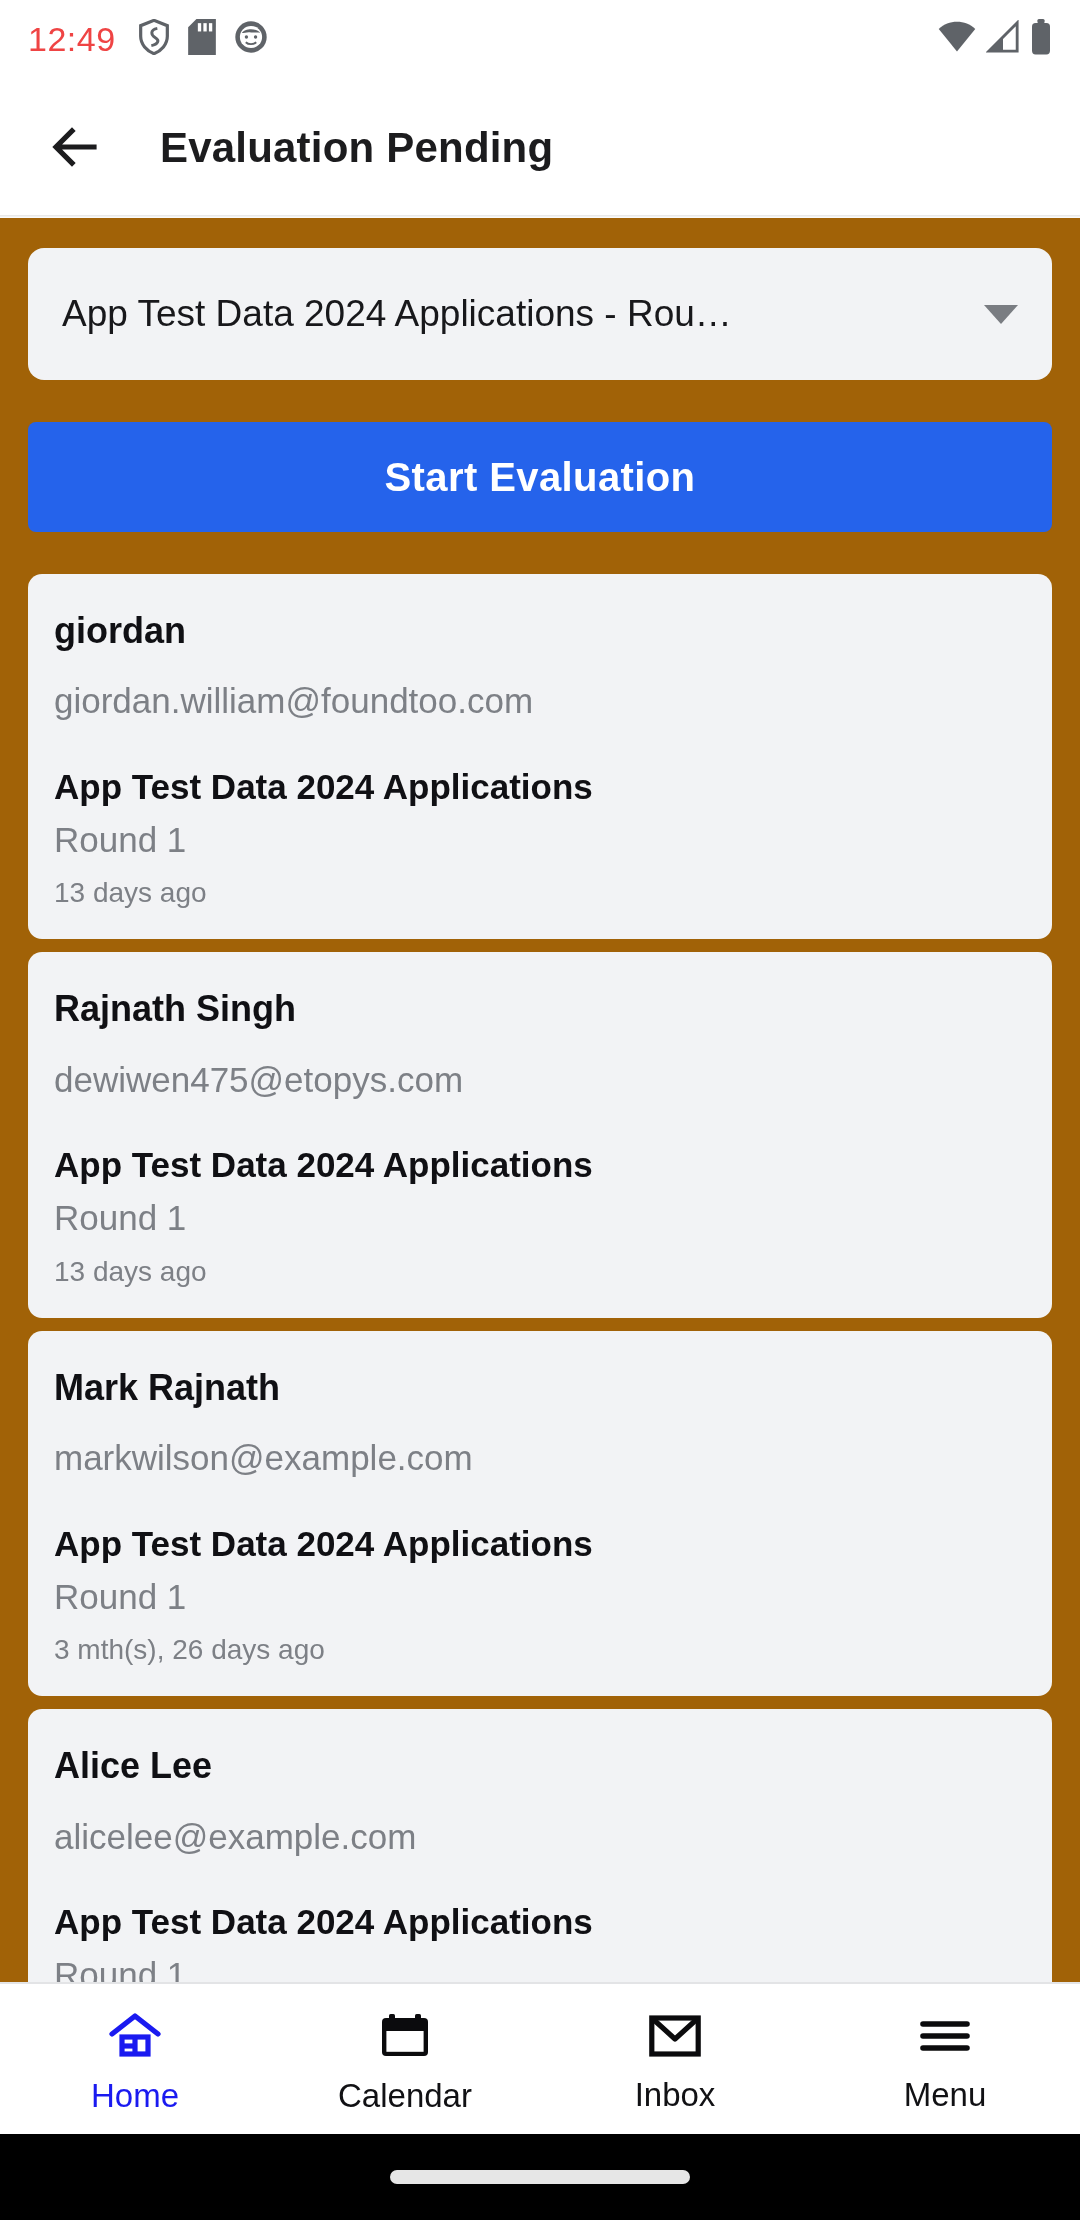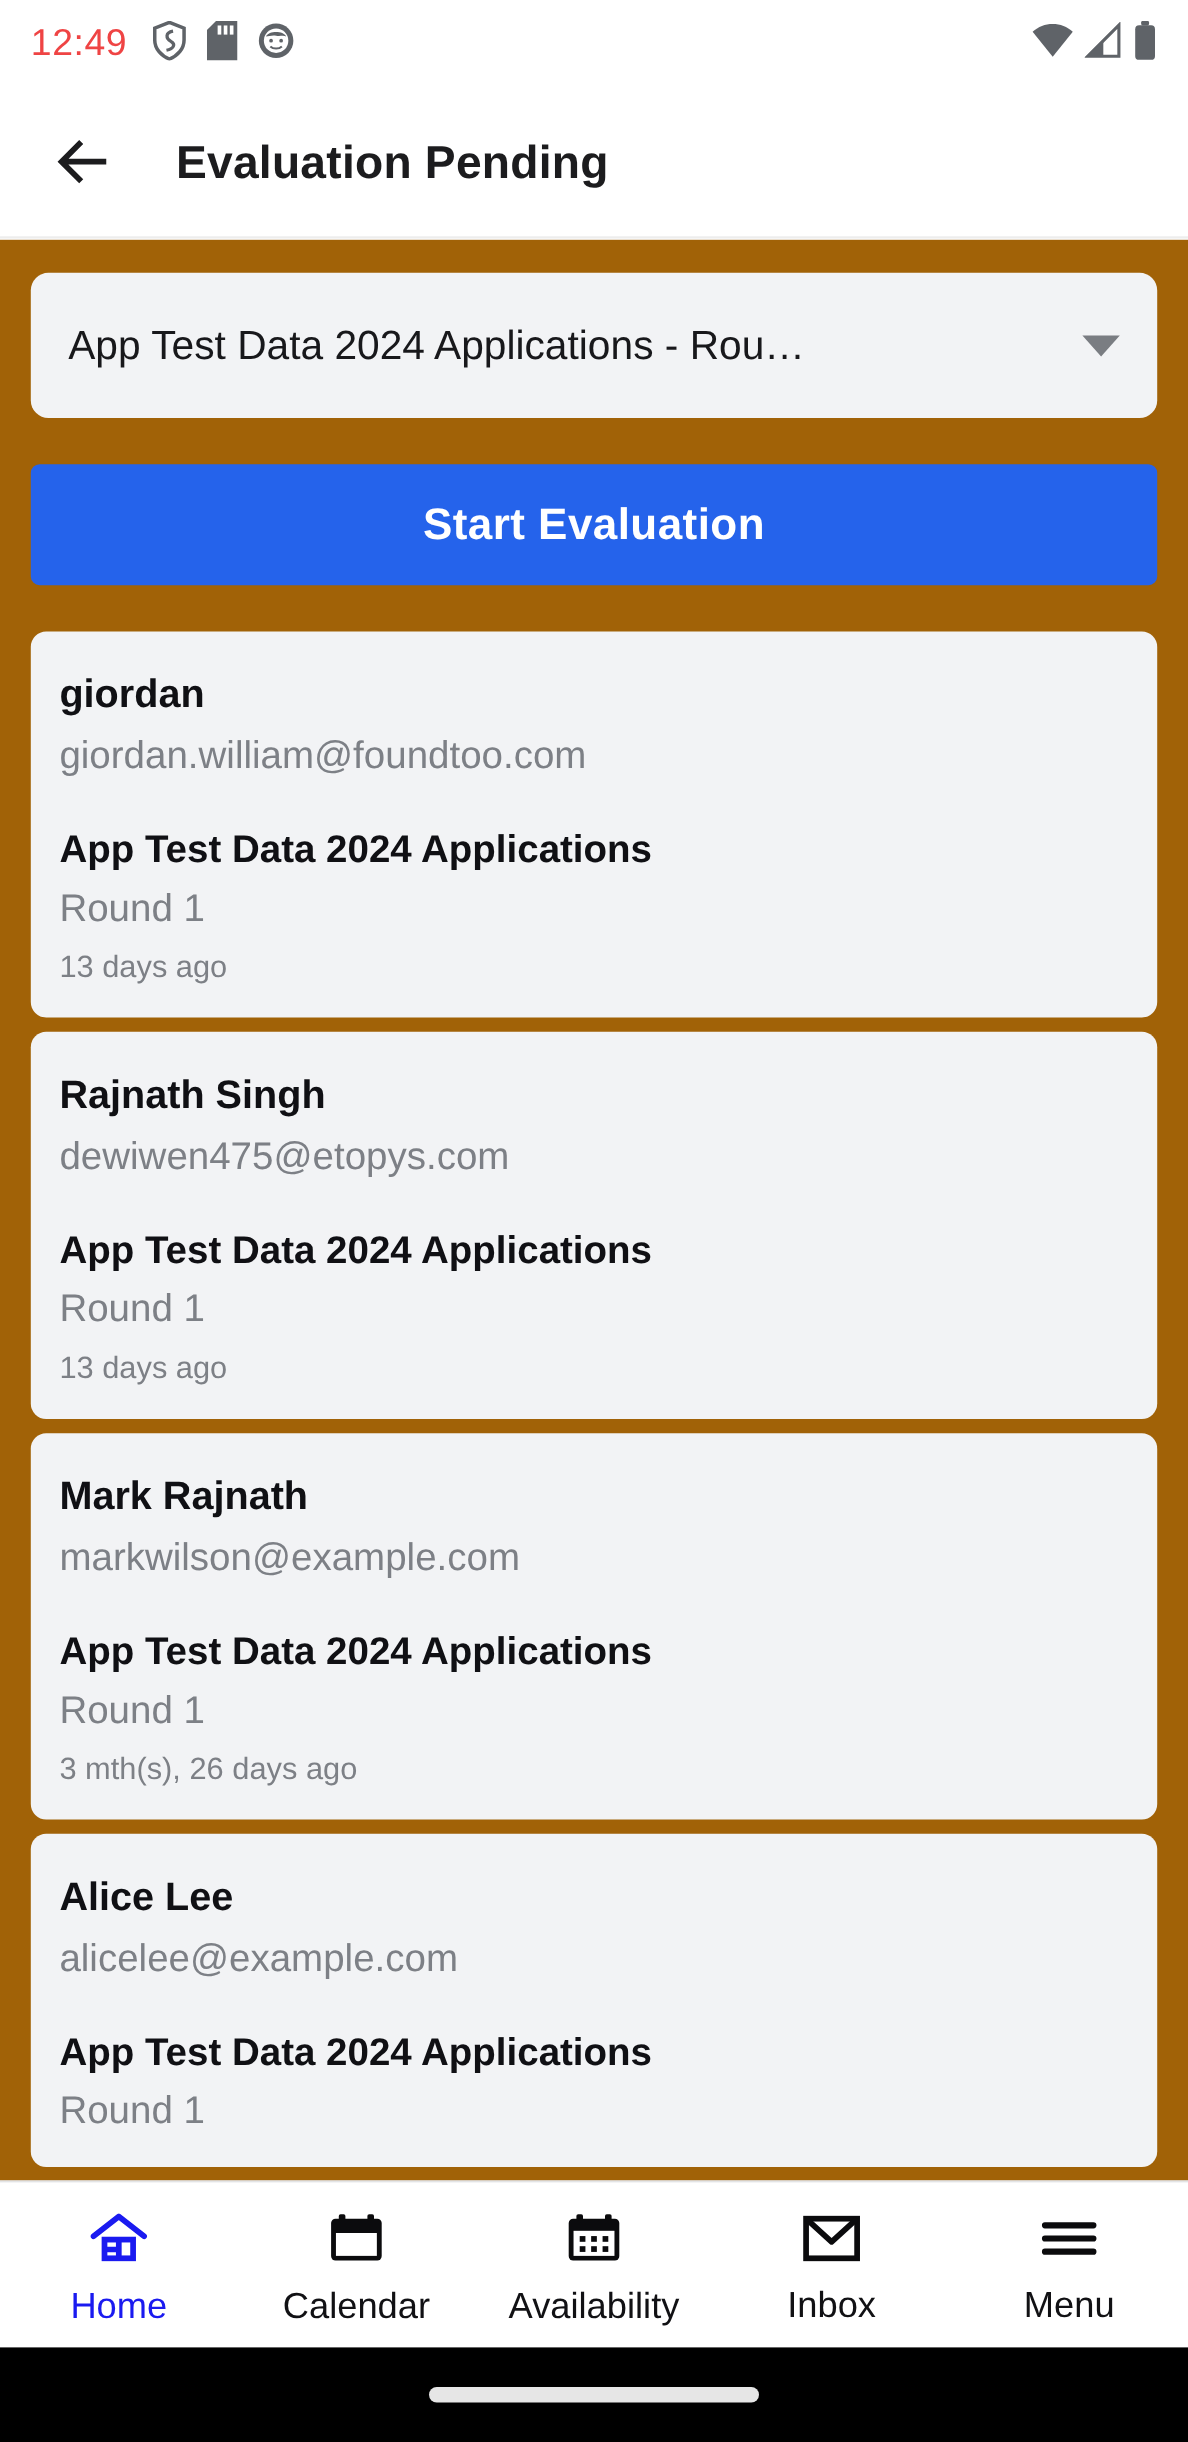--- a/index.html
+++ b/index.html
@@ -119,21 +119,21 @@
   }
   .card-name {
     font-size:36px;
     font-weight:700;
     color:#101014;
     line-height:1.18;
   }
   .card-email {
     font-size:35px;
     color:#7d8086;
-    margin-top:14px;
+    margin-top:28px;
     line-height:1.18;
   }
   .card-program {
     font-size:35px;
     font-weight:700;
     color:#101014;
     margin-top:44px;
     line-height:1.18;
   }
   .card-round {
@@ -315,37 +315,20 @@
         <svg width="50" height="46" viewBox="0 0 25 23">
             <rect x="4.5" y="0.5" width="3" height="4" rx="0.8" fill="#0b0b0d"></rect>
             <rect x="17.5" y="0.5" width="3" height="4" rx="0.8" fill="#0b0b0d"></rect>
             <rect x="1" y="2.5" width="23" height="19" rx="2" fill="#0b0b0d"></rect>
             <rect x="3.2" y="9" width="18.6" height="10.4" fill="#ffffff"></rect>
           </svg>
       </span>
       <span class="navlabel">Calendar</span>
     </div>
 
-    <div class="navitem">
-      <span>
-        <svg width="50" height="46" viewBox="0 0 25 23">
-            <rect x="4.5" y="0.5" width="3" height="4" rx="0.8" fill="#0b0b0d"></rect>
-            <rect x="17.5" y="0.5" width="3" height="4" rx="0.8" fill="#0b0b0d"></rect>
-            <rect x="1" y="2.5" width="23" height="19" rx="2" fill="#0b0b0d"></rect>
-            <rect x="3.2" y="8" width="18.6" height="11.4" fill="#ffffff"></rect>
-            <rect x="6" y="10.4" width="2.6" height="2.6" fill="#0b0b0d"></rect>
-            <rect x="11.2" y="10.4" width="2.6" height="2.6" fill="#0b0b0d"></rect>
-            <rect x="16.4" y="10.4" width="2.6" height="2.6" fill="#0b0b0d"></rect>
-            <rect x="6" y="15" width="2.6" height="2.6" fill="#0b0b0d"></rect>
-            <rect x="11.2" y="15" width="2.6" height="2.6" fill="#0b0b0d"></rect>
-            <rect x="16.4" y="15" width="2.6" height="2.6" fill="#0b0b0d"></rect>
-          </svg>
-      </span>
-      <span class="navlabel">Availability</span>
-    </div>
 
     <div class="navitem">
       <span>
         <svg width="52" height="44" viewBox="0 0 26 22">
             <rect x="1.4" y="2" width="23.2" height="18" fill="none" stroke="#0b0b0d" stroke-width="2.6"></rect>
             <path d="M1.4 2 L13 12.5 L24.6 2" fill="none" stroke="#0b0b0d" stroke-width="2.6" stroke-linejoin="round"></path>
           </svg>
       </span>
       <span class="navlabel">Inbox</span>
     </div>

